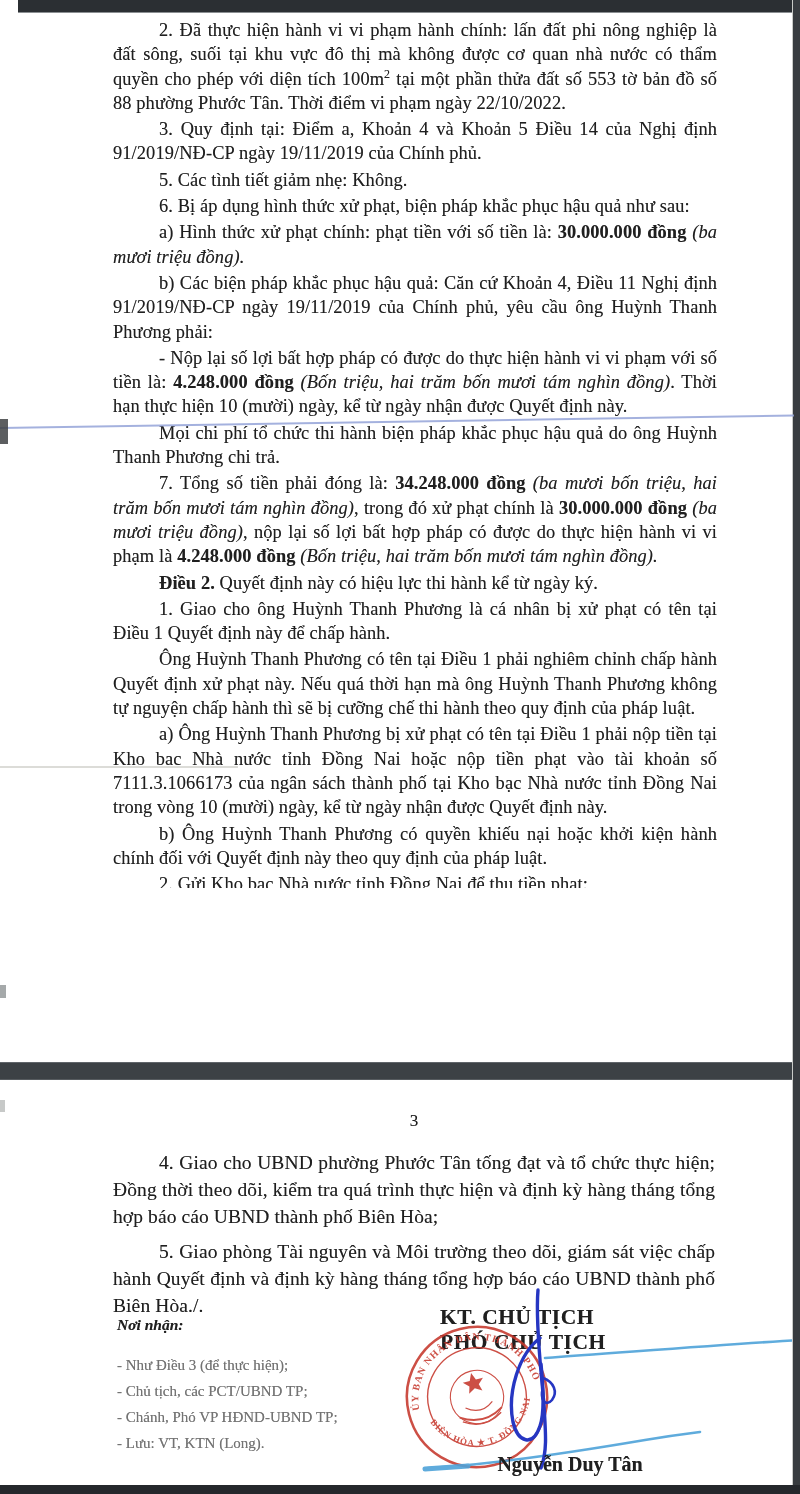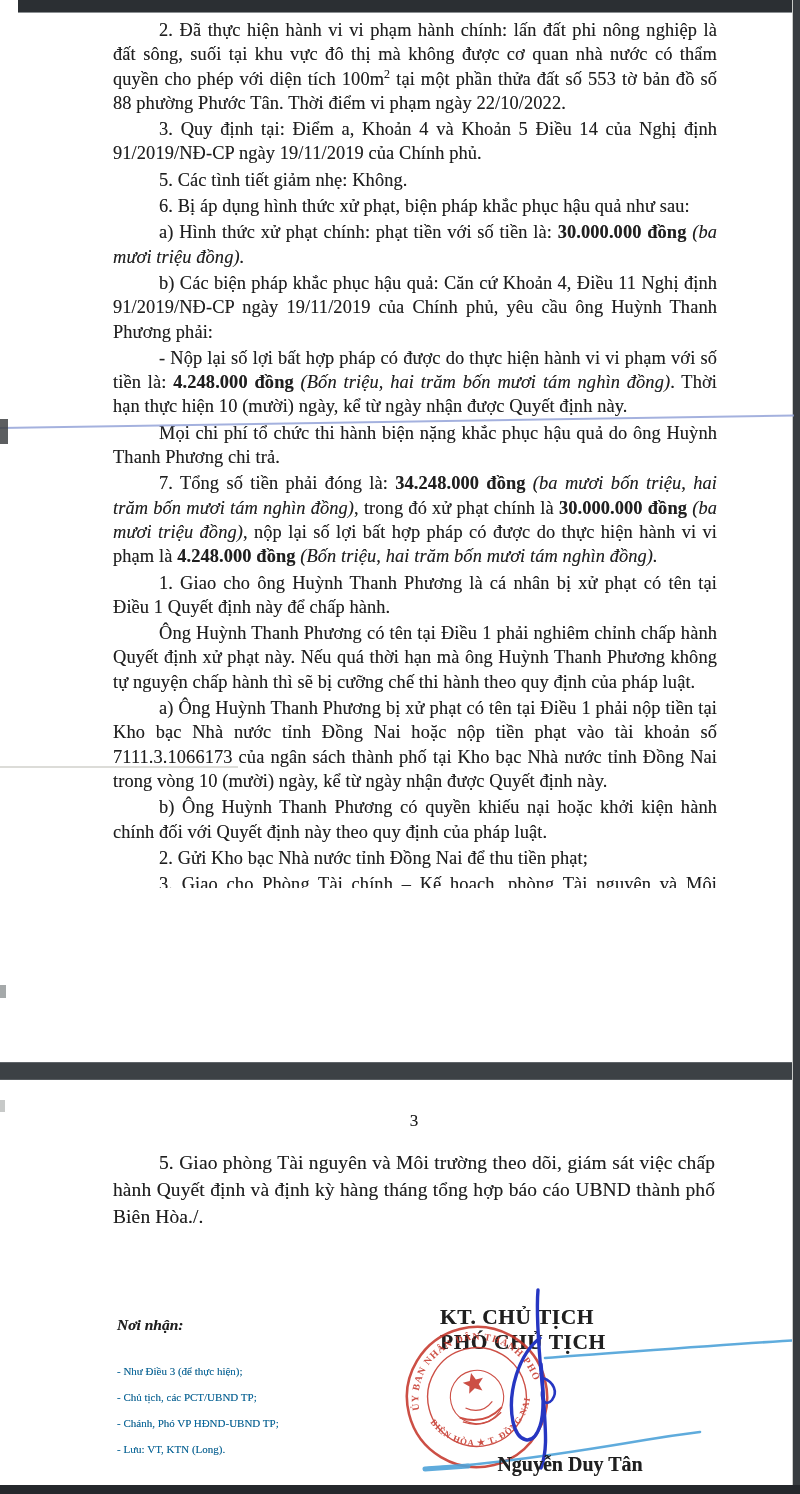--- a/index.html
+++ b/index.html
@@ -30,23 +30,23 @@
       padding:0 78px 0 105px;overflow:hidden;}
   .pgnum{margin-top:32px;margin-bottom:18px;text-align:center;font-size:17px;
       text-shadow:0 0 .6px rgba(25,25,25,.45);}
   #p2 p{margin:0 0 8px 0;font-size:19.5px;line-height:27px;text-align:justify;
       text-indent:46px;letter-spacing:.1px;text-shadow:0 0 .6px rgba(25,25,25,.45);}
   .b{font-weight:bold;}
   .i{font-style:italic;}
   .sup{vertical-align:super;font-size:.65em;line-height:0;}
   
   .recipients{position:absolute;left:117px;top:1316px;width:270px;}
-  .rtitle{font-weight:bold;font-style:italic;font-size:15.5px;margin-bottom:24px;
+  .rtitle{font-weight:bold;font-style:italic;font-size:15.5px;margin-bottom:18px;
       text-shadow:0 0 .5px rgba(25,25,25,.5);}
-  .recipients .rlist div{font-size:11px;line-height:26px;color:#0369a1;
+  .recipients .rlist div{font-size:15px;line-height:26px;color:#737373;
       text-shadow:0 0 .5px rgba(25,25,25,.4);}
   .sigblock{position:absolute;left:440px;top:1305px;width:280px;text-align:left;}
   .sigblock div{font-weight:bold;font-size:21.5px;line-height:25px;letter-spacing:.5px;
       text-shadow:0 0 .6px rgba(25,25,25,.5);}
   .signame{position:absolute;left:470px;top:1453px;width:200px;text-align:center;
       font-weight:bold;font-size:20px;text-shadow:0 0 .6px rgba(25,25,25,.5);}
   .seal{position:absolute;left:402px;top:1322px;width:150px;height:150px;opacity:.88;}
   .scribbles{position:absolute;left:420px;top:1328px;width:380px;height:150px;}
   .pen{position:absolute;left:497px;top:1284px;width:72px;height:188px;}
 </style>
@@ -56,35 +56,37 @@
 <div class="root">
 
   <div id="p1" class="page">
       <p><span>2. Đã thực hiện hành vi vi phạm hành chính: lấn đất phi nông nghiệp là đất sông, suối tại khu vực đô thị mà không được cơ quan nhà nước có thẩm quyền cho phép với diện tích 100m</span><span class="sup">2</span><span> tại một phần thửa đất số 553 tờ bản đồ số 88 phường Phước Tân. Thời điểm vi phạm ngày 22/10/2022.</span></p>
       <p><span>3. Quy định tại: Điểm a, Khoản 4 và Khoản 5 Điều 14 của Nghị định 91/2019/NĐ-CP ngày 19/11/2019 của Chính phủ.</span></p>
       <p><span>5. Các tình tiết giảm nhẹ: Không.</span></p>
       <p><span>6. Bị áp dụng hình thức xử phạt, biện pháp khắc phục hậu quả như sau:</span></p>
       <p><span>a) Hình thức xử phạt chính: phạt tiền với số tiền là: </span><span class="b">30.000.000 đồng</span><span> </span><span class="i">(ba mươi triệu đồng).</span></p>
       <p><span>b) Các biện pháp khắc phục hậu quả: Căn cứ Khoản 4, Điều 11 Nghị định 91/2019/NĐ-CP ngày 19/11/2019 của Chính phủ, yêu cầu ông Huỳnh Thanh Phương phải:</span></p>
       <p><span>- Nộp lại số lợi bất hợp pháp có được do thực hiện hành vi vi phạm với số tiền là: </span><span class="b">4.248.000 đồng</span><span> </span><span class="i">(Bốn triệu, hai trăm bốn mươi tám nghìn đồng)</span><span>. Thời hạn thực hiện 10 (mười) ngày, kể từ ngày nhận được Quyết định này.</span></p>
-      <p><span>Mọi chi phí tổ chức thi hành biện nặng khắc phục hậu quả do ông Huỳnh Thanh Phương chi trả.</span></p>
+      <p><span>Mọi chi phí tổ chức thi hành biện pháp khắc phục hậu quả do ông Huỳnh Thanh Phương chi trả.</span></p>
       <p><span>7. Tổng số tiền phải đóng là: </span><span class="b">34.248.000 đồng</span><span> </span><span class="i">(ba mươi bốn triệu, hai trăm bốn mươi tám nghìn đồng)</span><span>, trong đó xử phạt chính là </span><span class="b">30.000.000 đồng</span><span> </span><span class="i">(ba mươi triệu đồng)</span><span>, nộp lại số lợi bất hợp pháp có được do thực hiện hành vi vi phạm là </span><span class="b">4.248.000 đồng</span><span> </span><span class="i">(Bốn triệu, hai trăm bốn mươi tám nghìn đồng).</span></p>
+      <p><span class="b">Điều 2.</span><span> Quyết định này có hiệu lực thi hành kể từ ngày ký.</span></p>
       <p><span>1. Giao cho ông Huỳnh Thanh Phương là cá nhân bị xử phạt có tên tại Điều 1 Quyết định này để chấp hành.</span></p>
       <p><span>Ông Huỳnh Thanh Phương có tên tại Điều 1 phải nghiêm chỉnh chấp hành Quyết định xử phạt này. Nếu quá thời hạn mà ông Huỳnh Thanh Phương không tự nguyện chấp hành thì sẽ bị cưỡng chế thi hành theo quy định của pháp luật.</span></p>
       <p><span>a) Ông Huỳnh Thanh Phương bị xử phạt có tên tại Điều 1 phải nộp tiền tại Kho bạc Nhà nước tỉnh Đồng Nai hoặc nộp tiền phạt vào tài khoản số 7111.3.1066173 của ngân sách thành phố tại Kho bạc Nhà nước tỉnh Đồng Nai trong vòng 10 (mười) ngày, kể từ ngày nhận được Quyết định này.</span></p>
       <p><span>b) Ông Huỳnh Thanh Phương có quyền khiếu nại hoặc khởi kiện hành chính đối với Quyết định này theo quy định của pháp luật.</span></p>
       <p><span>2. Gửi Kho bạc Nhà nước tỉnh Đồng Nai để thu tiền phạt;</span></p>
       <p><span>3. Giao cho Phòng Tài chính – Kế hoạch, phòng Tài nguyên và Môi trường, phòng Tư pháp để theo dõi;</span></p>
     </div>
 
   <div class="band"></div>
 
   <div id="p2" class="page">
     <div class="pgnum">3</div>
     <div>
+        <p><span>4. Giao cho UBND phường Phước Tân tống đạt và tổ chức thực hiện; Đồng thời theo dõi, kiểm tra quá trình thực hiện và định kỳ hàng tháng tổng hợp báo cáo UBND thành phố Biên Hòa;</span></p>
         <p><span>5. Giao phòng Tài nguyên và Môi trường theo dõi, giám sát việc chấp hành Quyết định và định kỳ hàng tháng tổng hợp báo cáo UBND thành phố Biên Hòa./.</span></p>
       </div>
   </div>
 
   <div class="recipients">
     <div class="rtitle">Nơi nhận:</div>
     <div class="rlist">
         <div>- Như  Điều 3 (để thực hiện);</div>
         <div>- Chủ tịch, các PCT/UBND TP;</div>
         <div>- Chánh, Phó VP HĐND-UBND TP;</div>

